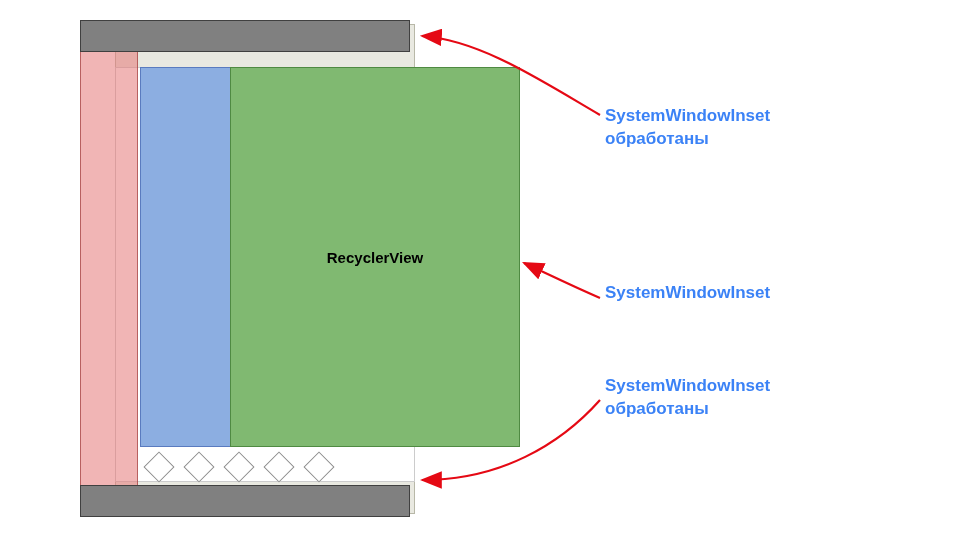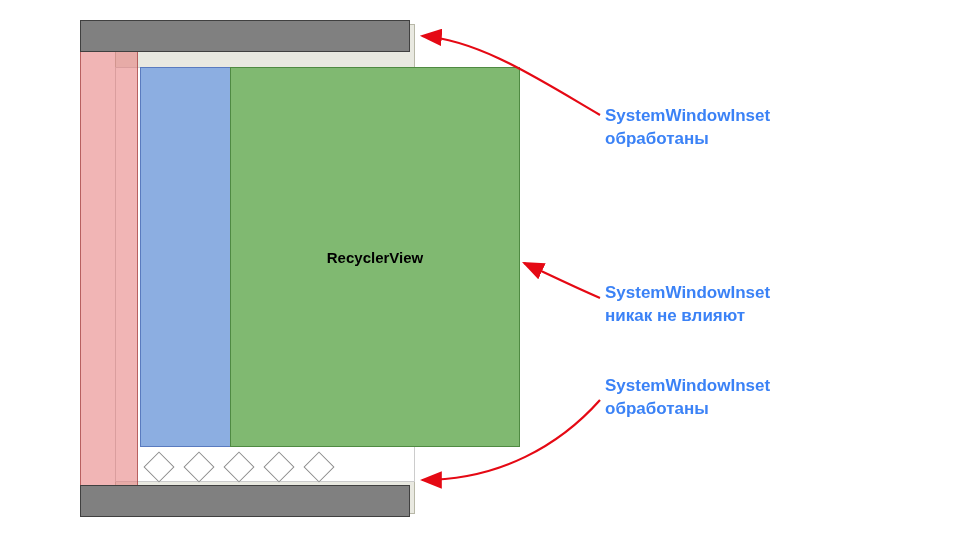--- a/index.html
+++ b/index.html
@@ -143,21 +143,20 @@
     <div class="diamond"></div>
     <div class="diamond"></div>
   </div>
 
   <div class="annot annot-1">
     <span>SystemWindowInset</span><br>
     <span>обработаны</span>
   </div>
   <div class="annot annot-2">
     <span>SystemWindowInset</span><br>
-    <span>никак не влияют</span>
   </div>
   <div class="annot annot-3">
     <span>SystemWindowInset</span><br>
     <span>обработаны</span>
   </div>
 
   <svg class="arrows">
     <defs>
       <marker id="arrowhead" markerWidth="10" markerHeight="8" refX="9" refY="4" orient="auto" markerUnits="strokeWidth">
         <path d="M0,0 L10,4 L0,8 Z" fill="#e50914"></path>

